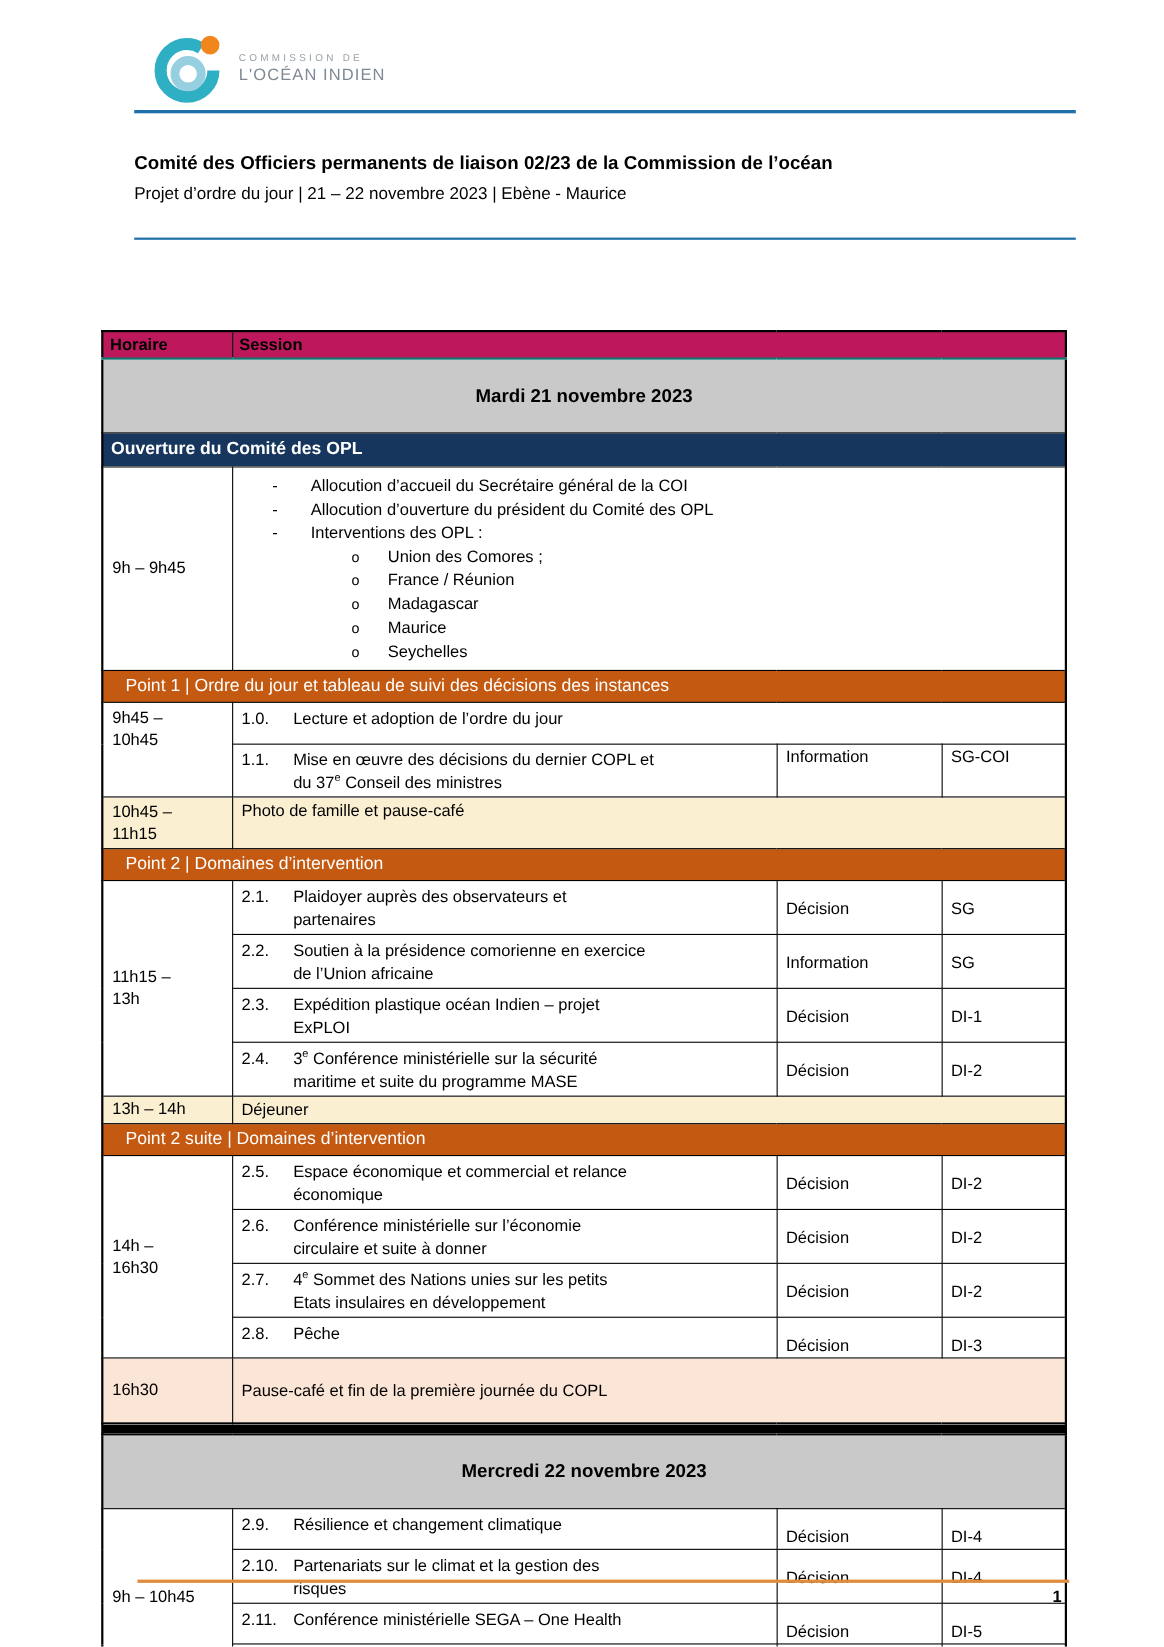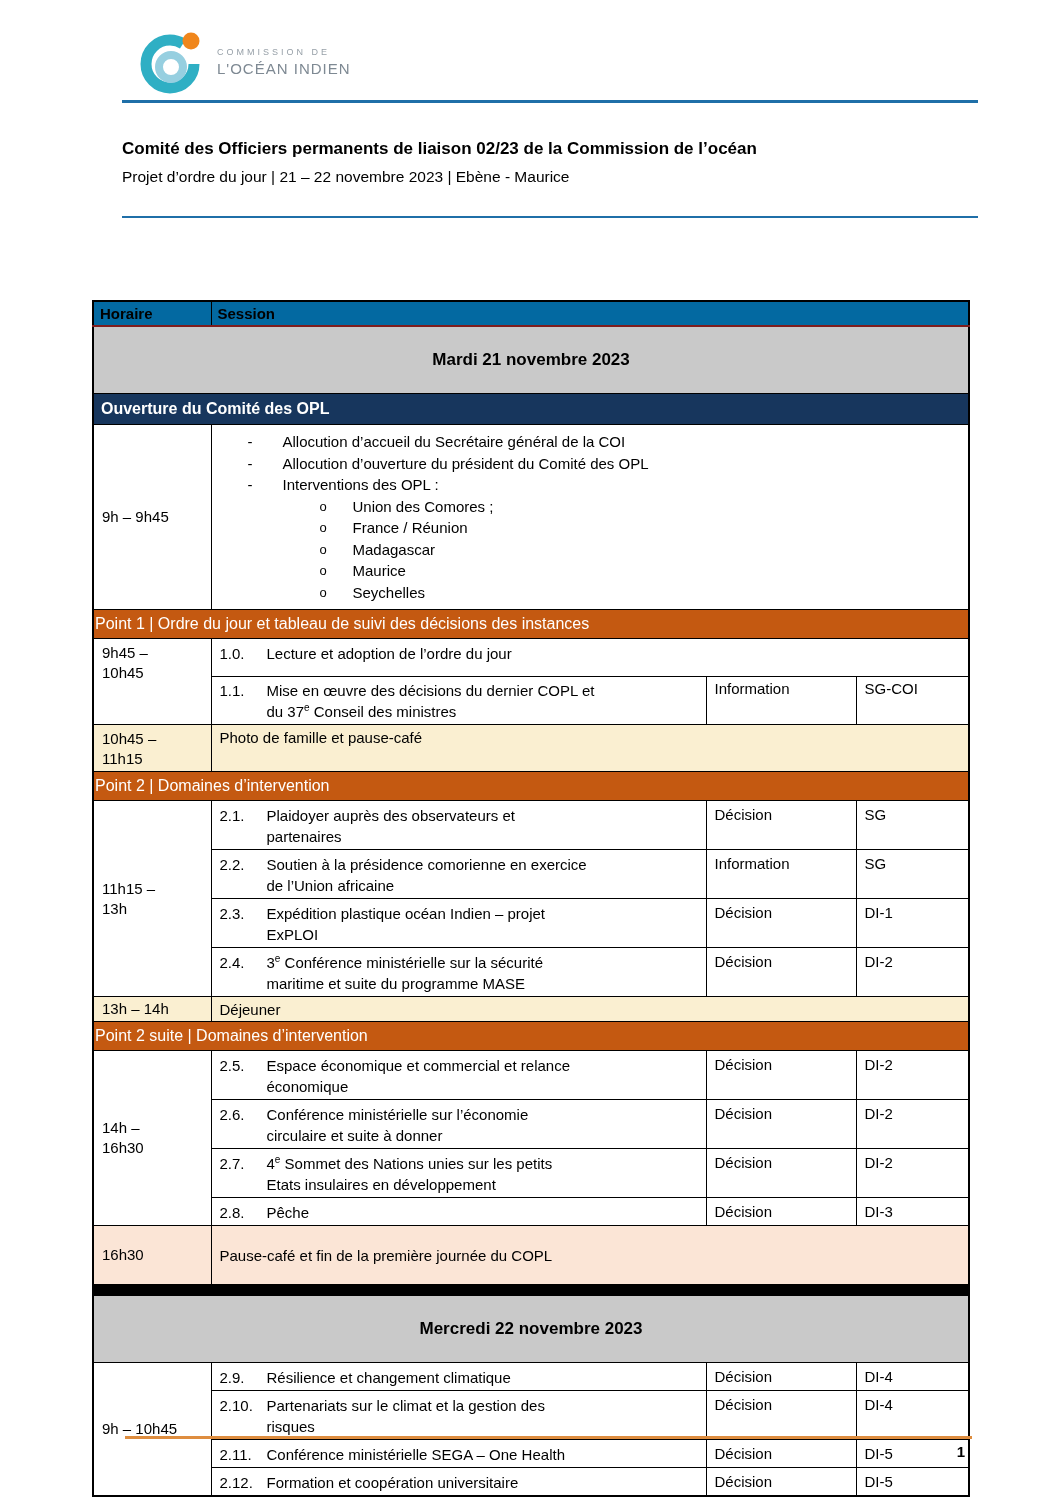--- a/index.html
+++ b/index.html
@@ -14,43 +14,43 @@
   .rule1{position:absolute;top:100px;left:122px;width:856px;height:3px;background:#1F6FA8;}
   .titleblock{position:absolute;top:137px;left:122px;width:856px;text-align:left;}
   .title-line{display:block;font-weight:bold;font-size:17px;line-height:23px;}
   .subtitle{margin-top:8px;font-size:15.5px;}
   .rule2{position:absolute;top:216px;left:122px;width:856px;height:2px;background:#1F6FA8;}
 
   
   .tablewrap{position:absolute;top:300px;left:92px;width:876px;}
   table{border-collapse:collapse;width:876px;font-size:15px;table-layout:fixed;border:2px solid #000;}
   td,th{border:1px solid #000;padding:2px 8px;vertical-align:middle;overflow:hidden;}
-  .th-row th{background:#0369a1;text-align:left;font-weight:bold;height:19px;border-bottom:2px solid #7f1d1d;padding:2px 6px;}
+  .th-row th{background:#be185d;text-align:left;font-weight:bold;height:19px;border-bottom:2px solid #0f766e;padding:2px 6px;}
   .day-row td{background:#C9C9C9;text-align:center;font-weight:bold;font-size:17px;height:62px;}
   .sec-navy td{background:#17365D;color:#fff;font-weight:bold;font-size:16px;height:26px;padding-left:7px;}
-  .sec-orange td{background:#C45911;color:#fff;font-size:16px;height:24px;padding-left:1px;}
+  .sec-orange td{background:#C45911;color:#fff;font-size:16px;height:24px;padding-left:20px;}
   .cream td{background:#FAEFD1;}
   .peach td{background:#FBE5D6;height:54px;}
   .band td{background:#000;height:8px;padding:0;border:2px solid #000;}
   .it{}
   .v-top{vertical-align:top;padding-top:4px;}
   .time div{line-height:20px;}
 
   .opening-cell{padding:6px 8px;vertical-align:top;}
   .b-line{display:flex;line-height:21.5px;}
   .b-dash{margin-left:28px;width:35px;flex-shrink:0;}
   .c-line{display:flex;line-height:21.5px;}
   .b-circ{margin-left:100px;width:33px;flex-shrink:0;font-size:13px;}
 
   .item{display:flex;align-items:flex-start;justify-content:space-between;}
   .num{width:47px;flex-shrink:0;line-height:21px;}
   .txt{flex:1;}
   .line{display:block;line-height:21px;}
   sup{font-size:10px;line-height:0;}
-  .c-type,.c-resp{vertical-align:top;padding-top:5px;}
+  .c-type,.c-resp{vertical-align:top;padding-top:17px;}
   .r46 .c-sess,.r46 .c-type,.r46 .c-resp{vertical-align:top;padding-top:3px;margin-left:20px;}
 
   .r23{height:23px;} .r25{height:25px;} .r27{height:27px;} .r38{height:38px;}
   .r42{height:42px;} .r44{height:44px;} .r46{height:46px;}
 
   
   .rule3{position:absolute;top:1436px;left:125px;width:847px;height:3px;background:#DE8D3F;}
   .pagenum{position:absolute;top:1443px;left:950px;width:22px;text-align:center;font-weight:bold;font-size:15px;}
 </style>
 </head>

